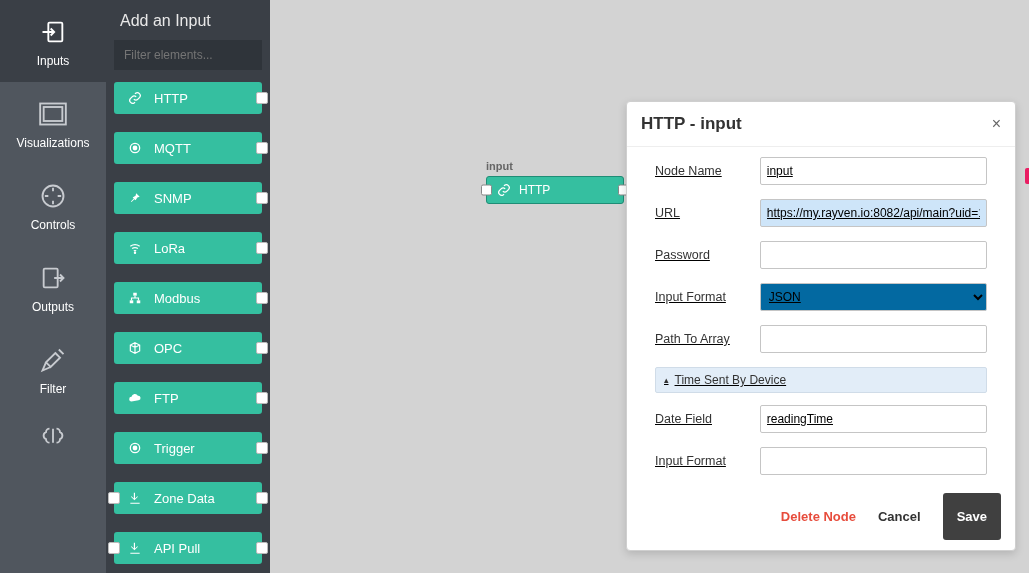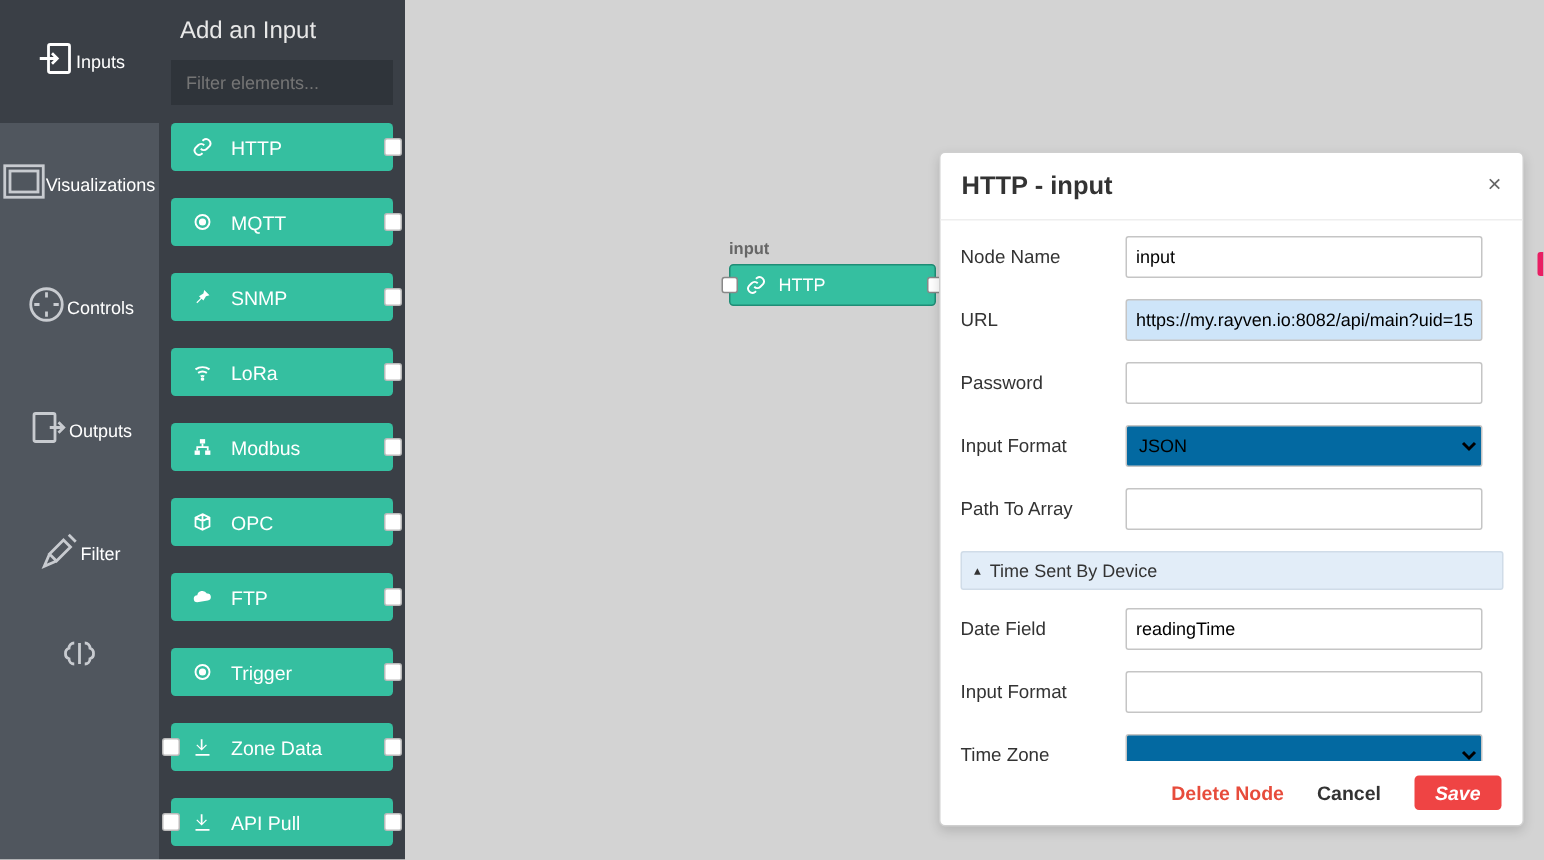--- a/index.html
+++ b/index.html
@@ -4,21 +4,21 @@
 <style>
   * { box-sizing: border-box; margin: 0; padding: 0; }
   html, body { width: 1029px; height: 573px; overflow: hidden; font-family: -apple-system, "Segoe UI", Arial, sans-serif; font-size: 13px; }
   body { background: #d3d3d3; position: relative; }
 
   .rail {
     position: absolute; left: 0; top: 0; width: 106px; height: 573px;
     background: #50565e; display: flex; flex-direction: column;
   }
   .rail-item {
-    display: flex; flex-direction: row; align-items: center; justify-content: center;
+    display: flex; flex-direction: column; align-items: center; justify-content: center;
     color: #fff; height: 82px; cursor: pointer; font-size: 12px;
   }
   .rail-item.active { background: #3a3f46; }
   .rail-item .ico { height: 36px; display: flex; align-items: center; justify-content: center; margin-bottom: 4px; }
 
   .palette {
     position: absolute; left: 106px; top: 0; width: 164px; height: 573px;
     background: #3a3f46; color: #fff; padding: 6px 8px 0 8px; overflow: hidden;
   }
   .palette h3 { font-weight: 500; font-size: 16px; color: #e8e8e8; padding: 6px 4px 10px 6px; }
@@ -61,38 +61,38 @@
     position: absolute; left: 626px; top: 101px; width: 390px; height: 450px;
     background: #fff; border: 1px solid #cfcfcf; border-radius: 4px; box-shadow: 0 3px 8px rgba(0,0,0,0.15);
     display: flex; flex-direction: column;
   }
   .dialog-header {
     display: flex; align-items: center; justify-content: space-between;
     padding: 12px 14px; border-bottom: 1px solid #eee;
   }
   .dialog-header h4 { font-size: 17px; font-weight: 600; color: #333; }
   .dialog-close { font-size: 16px; color: #666; cursor: pointer; line-height: 1; }
-  .dialog-body { flex: 1; overflow: auto; padding: 10px 13px; }
+  .dialog-body { flex: 1; overflow: auto; padding: 10px 28px; text-decoration: underline; }
   .frow { display: flex; align-items: center; margin-bottom: 14px; }
   .frow label { width: 110px; font-size: 12.5px; color: #333; }
   .frow .fld { width: 238px; height: 28px; border: 1px solid #c5c5c5; border-radius: 2px; font-size: 12px; padding: 0 6px; background: #fff; }
   .frow .fld.sel { background: #cee5f9; }
   .frow select.fld { padding-left: 4px; background: #0369a1; }
   .collapsible {
     background: #e2edf8; border: 1px solid #d0dce8; height: 26px;
     display: flex; align-items: center; font-size: 12px; color: #333;
     padding: 0 8px; margin: 4px 0 12px 0; border-radius: 2px; cursor: pointer;
   }
   .collapsible .tri { margin-right: 6px; font-size: 9px; }
   .dialog-footer {
     padding: 10px 14px; display: flex; justify-content: flex-end; gap: 22px; align-items: center; border-radius: 14px;
   }
   .btn-del { color: #e74c3c; font-size: 13px; font-weight: 600; cursor: pointer; }
   .btn-cancel { color: #333; font-size: 13px; font-weight: 600; cursor: pointer; }
-  .btn-save { background: #ef4444; color: #fff; font-size: 13px; font-weight: 600; padding: 4px 14px; border-radius: 3px; cursor: pointer; border: none; font-style: italic; }
+  .btn-save { background: #404040; color: #fff; font-size: 13px; font-weight: 600; padding: 16px 14px; border-radius: 3px; cursor: pointer; border: none; }
 
   .edge-hint { position: absolute; right: 0; top: 168px; width: 4px; height: 16px; background: #e91e63; border-radius: 2px 0 0 2px; }
 </style>
 </head>
 <body>
 
 <div class="rail">
   <div class="rail-item active">
     <span class="ico">
       <svg width="28" height="28" viewBox="0 0 24 24" fill="none" stroke="#fff" stroke-width="1.6">

